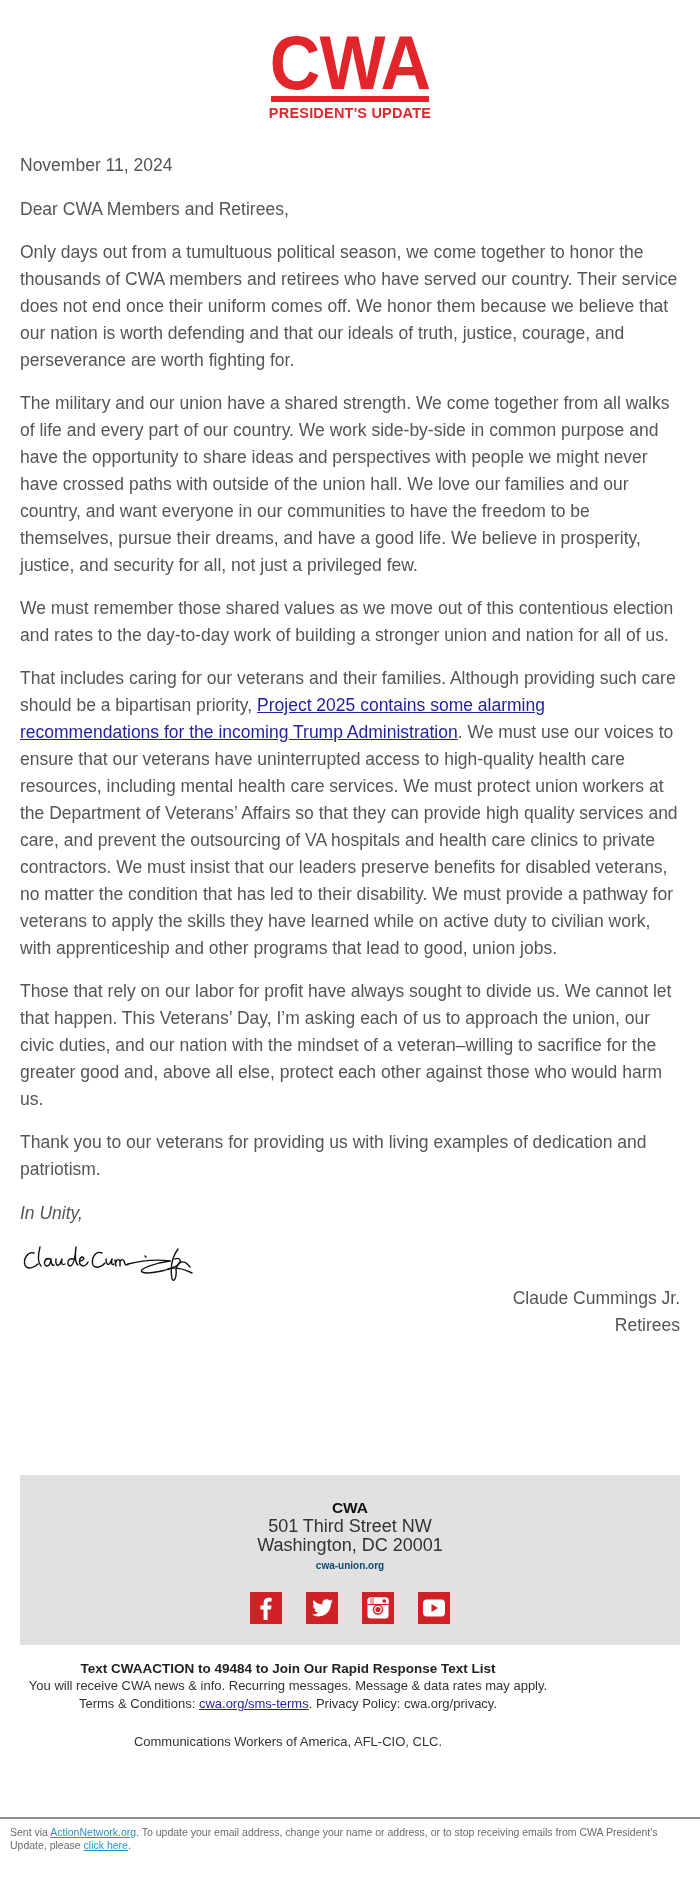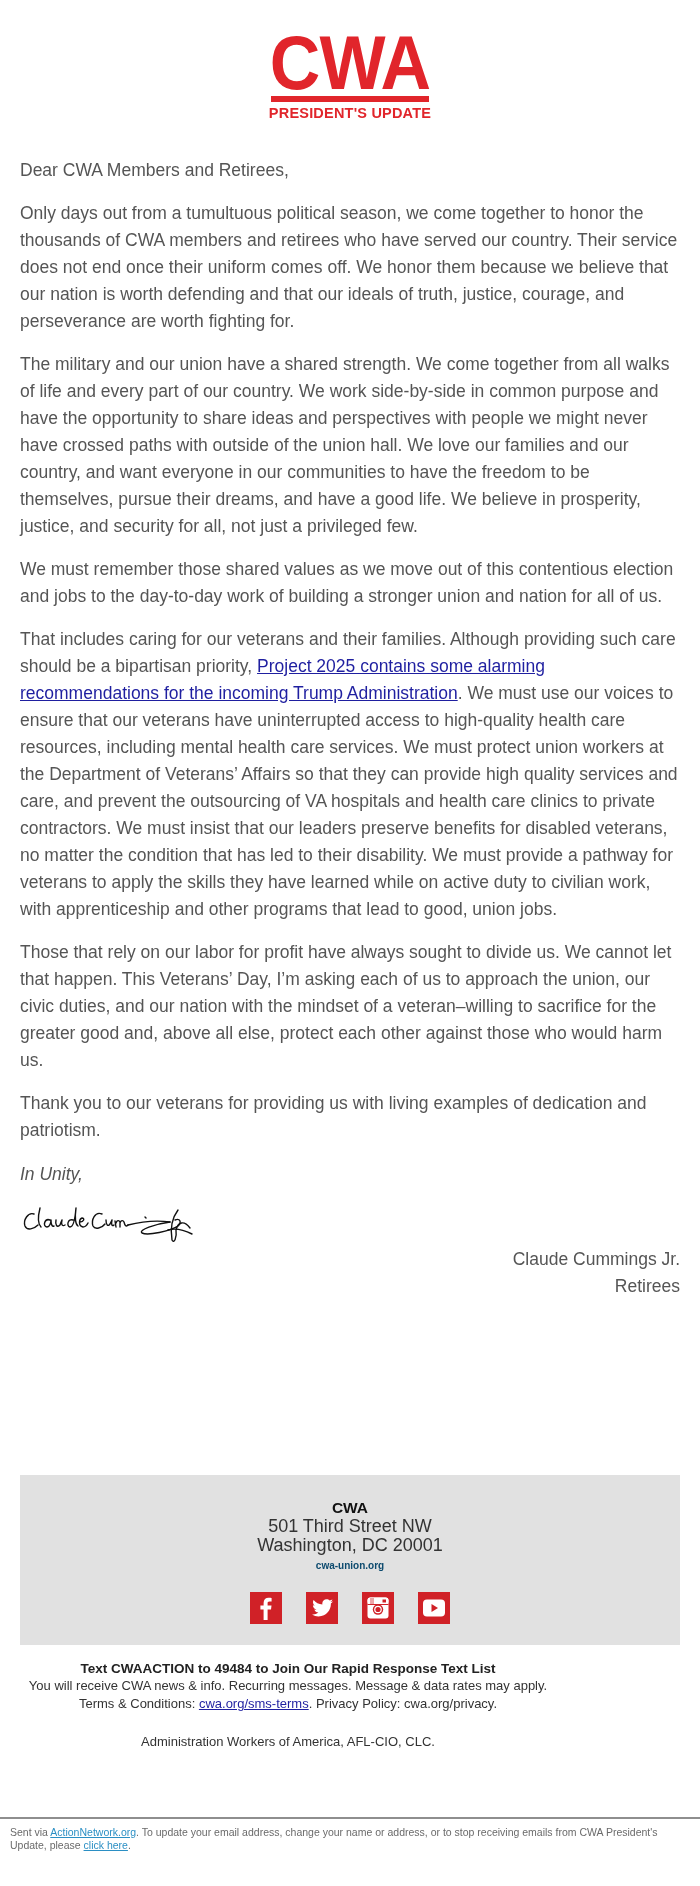--- a/index.html
+++ b/index.html
@@ -176,24 +176,25 @@
 
 <div class="header">
   <div class="logo">
     <div class="logo-mark">CWA</div>
     <div class="logo-rule"></div>
     <div class="logo-sub">PRESIDENT'S UPDATE</div>
   </div>
 </div>
 
 <div class="content">
+  <div class="date">November 11, 2024</div>
   <div class="greeting">Dear CWA Members and Retirees,</div>
   <p class="para">Only days out from a tumultuous political season, we come together to honor the thousands of CWA members and retirees who have served our country. Their service does not end once their uniform comes off. We honor them because we believe that our nation is worth defending and that our ideals of truth, justice, courage, and perseverance are worth fighting for.</p>
   <p class="para">The military and our union have a shared strength. We come together from all walks of life and every part of our country. We work side-by-side in common purpose and have the opportunity to share ideas and perspectives with people we might never have crossed paths with outside of the union hall. We love our families and our country, and want everyone in our communities to have the freedom to be themselves, pursue their dreams, and have a good life. We believe in prosperity, justice, and security for all, not just a privileged few.</p>
-  <p class="para">We must remember those shared values as we move out of this contentious election and jobs to the day-to-day work of building a stronger union and nation for all of us.</p>
+  <p class="para">We must remember those shared values as we move out of this contentious election and rates to the day-to-day work of building a stronger union and nation for all of us.</p>
   <p class="para"><span>That includes caring for our veterans and their families. Although providing such care should be a bipartisan priority, </span><a href="#">Project 2025 contains some alarming recommendations for the incoming Trump Administration</a><span>. We must use our voices to ensure that our veterans have uninterrupted access to high-quality health care resources, including mental health care services. We must protect union workers at the Department of Veterans’ Affairs so that they can provide high quality services and care, and prevent the outsourcing of VA hospitals and health care clinics to private contractors. We must insist that our leaders preserve benefits for disabled veterans, no matter the condition that has led to their disability. We must provide a pathway for veterans to apply the skills they have learned while on active duty to civilian work, with apprenticeship and other programs that lead to good, union jobs.</span></p>
   <p class="para">Those that rely on our labor for profit have always sought to divide us. We cannot let that happen. This Veterans’ Day, I’m asking each of us to approach the union, our civic duties, and our nation with the mindset of a veteran–willing to sacrifice for the greater good and, above all else, protect each other against those who would harm us.</p>
   <p class="para">Thank you to our veterans for providing us with living examples of dedication and patriotism.</p>
   <div class="closing">In Unity,</div>
   <div class="signature">
     <svg viewBox="0 0 180 46" width="180" height="46" fill="none" stroke="#111" stroke-width="1.4" stroke-linecap="round" stroke-linejoin="round">
       <path d="M14 14 C8 12 3 20 5 26 C7 31 14 29 18 25"></path>
       <path d="M20 8 C18 16 18 24 21 27"></path>
       <path d="M30 20 C25 18 22 26 27 27 C30 27 31 22 31 20 C31 24 32 27 34 26"></path>
       <path d="M36 20 C35 25 37 28 40 25 C41 22 42 20 42 20 C41 24 42 27 45 25"></path>
@@ -252,18 +253,18 @@
         <path d="M13.5 12 L20 16 L13.5 20 Z" fill="#d02127"></path>
       </svg>
     </a>
   </div>
 </div>
 
 <div class="sms">
   <div class="sms-head">Text CWAACTION to 49484 to Join Our Rapid Response Text List</div>
   <div class="sms-line">You will receive CWA news &amp; info. Recurring messages. Message &amp; data rates may apply.</div>
   <div class="sms-line"><span>Terms &amp; Conditions: </span><a href="#">cwa.org/sms-terms</a><span>. Privacy Policy: cwa.org/privacy.</span></div>
-  <div class="sms-org">Administration Workers of America, AFL-CIO, CLC.</div>
+  <div class="sms-org">Communications Workers of America, AFL-CIO, CLC.</div>
 </div>
 
 <div class="bottom-rule"></div>
 
 <div class="unsub"><span>Sent via </span><a href="#">ActionNetwork.org</a><span>. To update your email address, change your name or address, or to stop receiving emails from CWA President's Update, please </span><a href="#">click here</a><span>.</span></div>
 
 </body></html>

